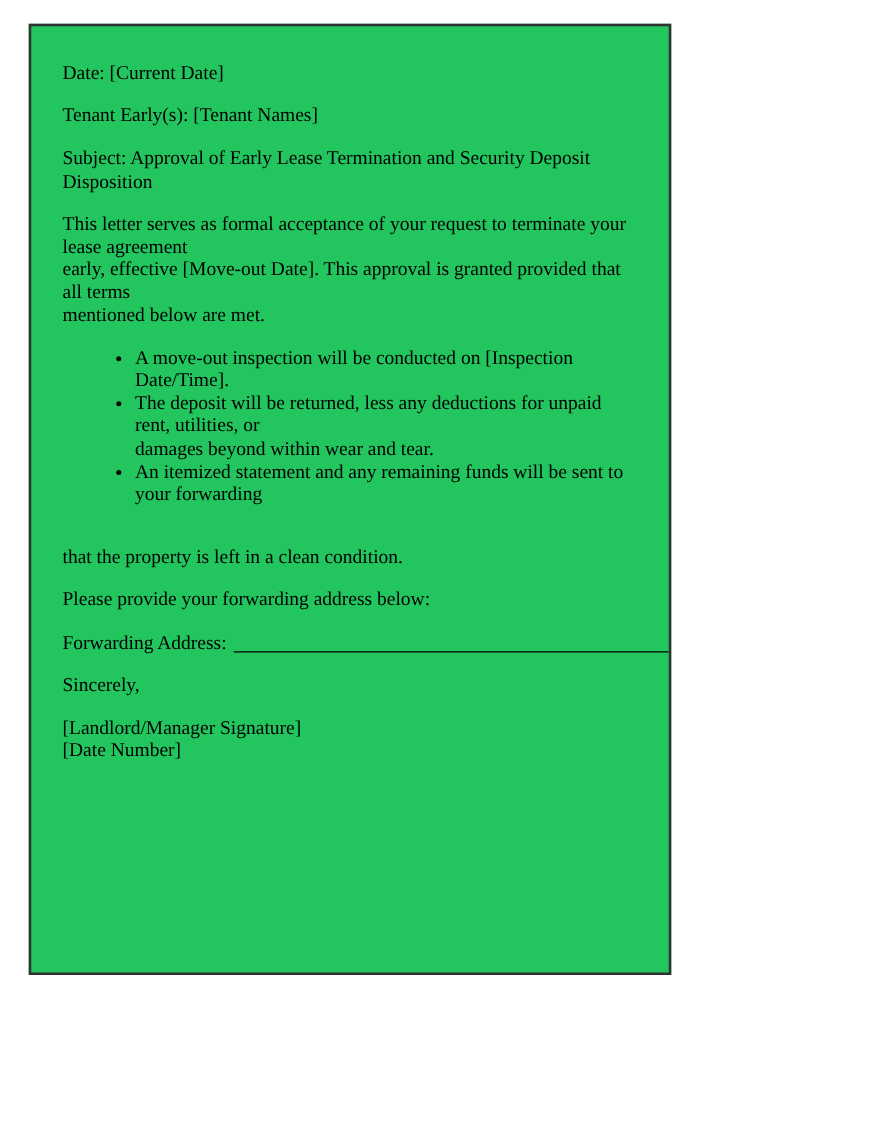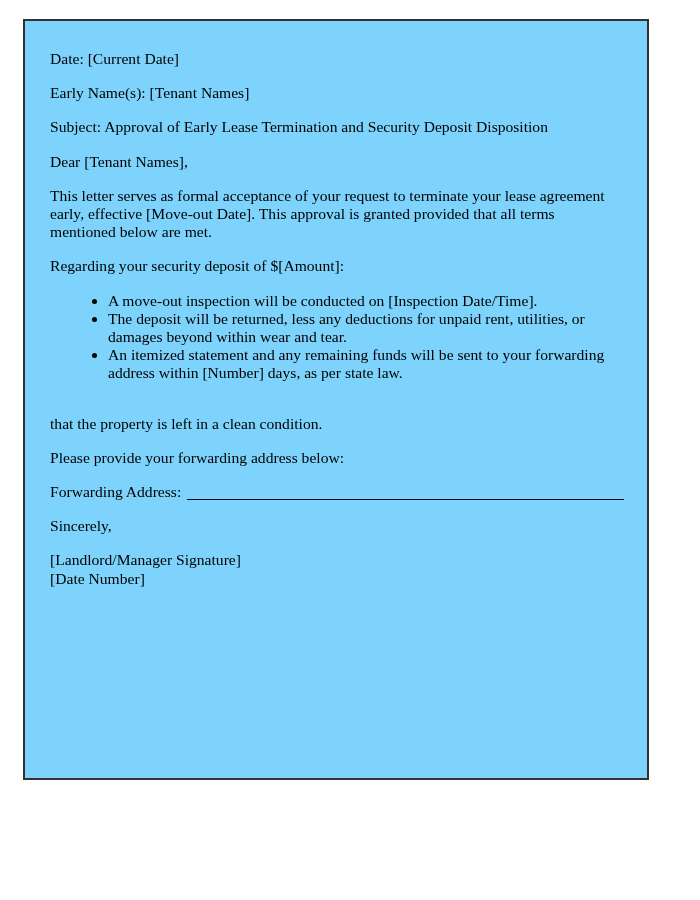--- a/index.html
+++ b/index.html
@@ -14,25 +14,25 @@
     font-family: "Liberation Serif", "DejaVu Serif", serif;
     font-size: 15.6px;
     line-height: 18.2px;
     color: #000000;
     -webkit-font-smoothing: antialiased;
   }
   .letter-frame {
     position: absolute;
     left: 23px;
     top: 19px;
-    width: 626px;
+    width: 514px;
     height: 761px;
     box-sizing: border-box;
     border: 2px solid #323232;
-    background: #7dd3fc;
+    background: #22c55e;
     padding: 29px 30px 0 25px;
     overflow: hidden;
   }
   p {
     margin: 0 0 16px 0;
     padding: 0;
   }
   .ln { display: block; }
   ul.deposit-list {
     margin: 0 0 32px 0;
@@ -55,46 +55,43 @@
   .sig-block p { margin: 0; }
 </style>
 </head>
 <body>
 
 <div class="letter-frame">
 
   <p>Date: [Current Date]</p>
 
   <p>
-    <span class="ln">Early Name(s): [Tenant Names]</span>
+    <span class="ln">Tenant Early(s): [Tenant Names]</span>
   </p>
 
   <p>Subject: Approval of Early Lease Termination and Security Deposit Disposition</p>
 
-  <p>Dear [Tenant Names],</p>
 
   <p>
     <span class="ln">This letter serves as formal acceptance of your request to terminate your lease agreement</span>
     <span class="ln">early, effective [Move-out Date]. This approval is granted provided that all terms</span>
     <span class="ln">mentioned below are met.</span>
   </p>
 
-  <p>Regarding your security deposit of $[Amount]:</p>
 
   <ul class="deposit-list">
     <li>
       <span class="ln">A move-out inspection will be conducted on [Inspection Date/Time].</span>
     </li>
     <li>
       <span class="ln">The deposit will be returned, less any deductions for unpaid rent, utilities, or</span>
       <span class="ln">damages beyond within wear and tear.</span>
     </li>
     <li>
       <span class="ln">An itemized statement and any remaining funds will be sent to your forwarding</span>
-      <span class="ln">address within [Number] days, as per state law.</span>
     </li>
   </ul>
 
   <p>
     <span class="ln">that the property is left in a clean condition.</span>
   </p>
 
   <p>Please provide your forwarding address below:</p>
 
   <p class="fwd-line">

